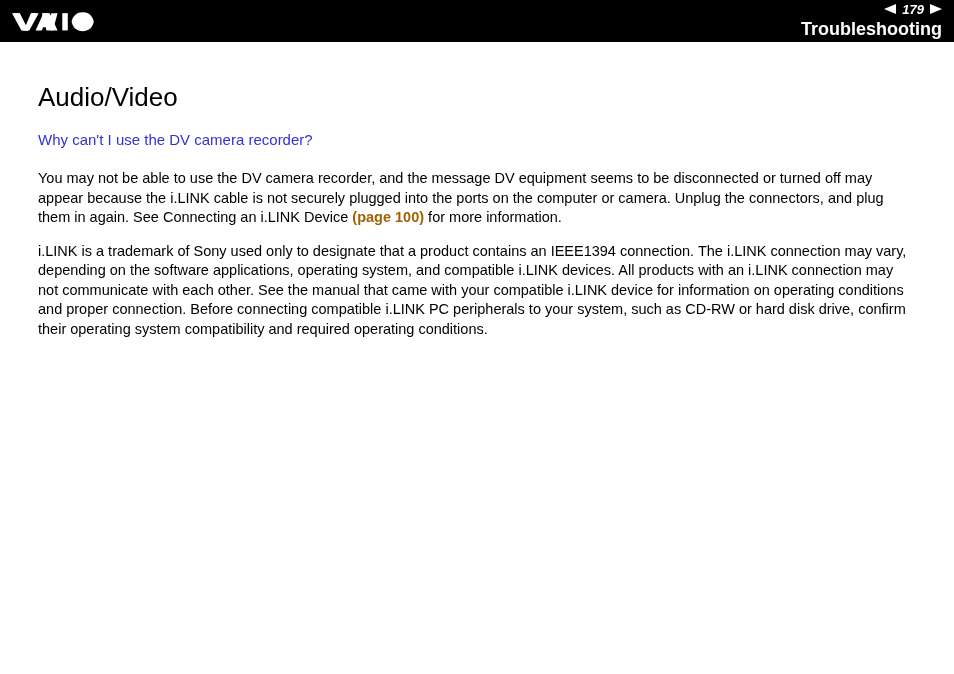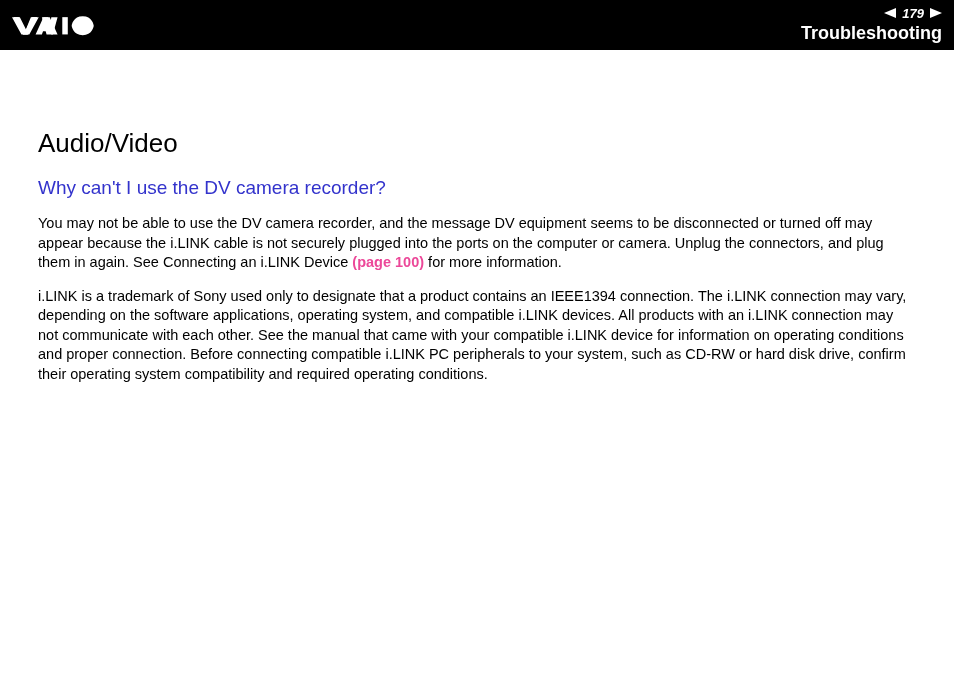--- a/index.html
+++ b/index.html
@@ -10,21 +10,21 @@
     body {
       font-family: Arial, Helvetica, sans-serif;
       width: 954px;
       height: 674px;
       background: #ffffff;
       position: relative;
     }
     .header {
       background: #000000;
       color: #ffffff;
-      height: 50px;
+      height: 42px;
       display: flex;
       justify-content: space-between;
       align-items: center;
       padding: 0 12px;
     }
     .logo {
       display: flex;
       align-items: center;
     }
     .logo svg {
@@ -46,45 +46,45 @@
       font-size: 13px;
     }
     .nav-arrow {
       display: inline-block;
     }
     .section-label {
       font-weight: bold;
       font-size: 18px;
     }
     .content {
-      padding: 78px 38px 20px 38px;
+      padding: 40px 38px 20px 38px;
     }
     .section-title {
       font-size: 26px;
       font-weight: normal;
       color: #000000;
       margin-bottom: 18px;
     }
     .question {
-      font-size: 19px;
+      font-size: 15px;
       color: #3333cc;
       font-weight: normal;
-      margin-bottom: 15px;
+      margin-bottom: 21px;
     }
     .body-text {
       font-size: 14.5px;
       line-height: 1.35;
       color: #000000;
       margin-bottom: 14px;
     }
     .bold {
       font-weight: normal;
     }
     .link-ref {
-      color: #ec4899;
+      color: #a16207;
       font-weight: bold;
     }
   </style>
 </head>
 <body>
 
 <div class="header">
   <div class="logo">
     <svg viewBox="0 0 140 28" width="110" fill="#ffffff">
       <path d="M 2 4 L 10 4 L 18 20 L 26 4 L 34 4 L 22 26 L 14 26 Z"></path>

